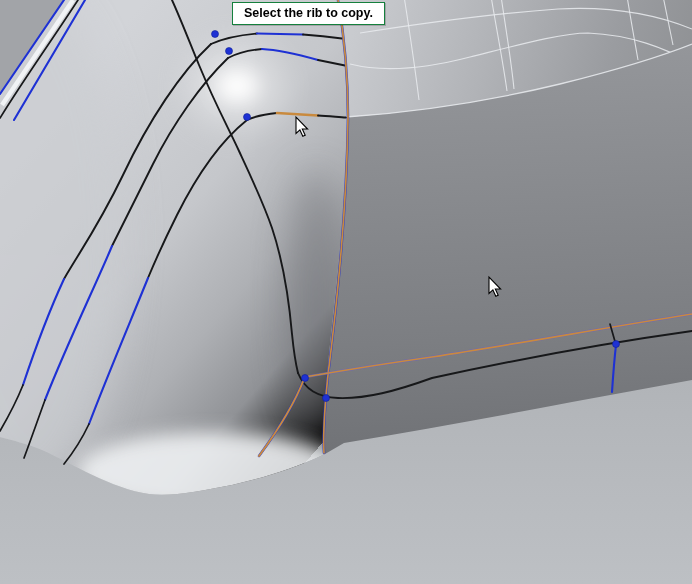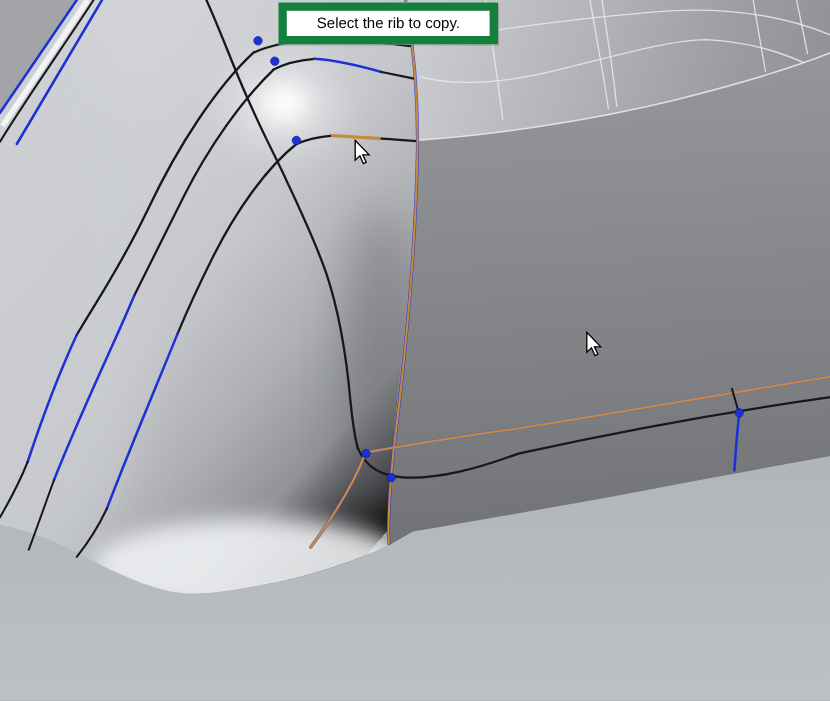--- a/index.html
+++ b/index.html
@@ -12,22 +12,22 @@
   .k2 {fill:none;stroke:var(--curve-black,#17181a);stroke-width:1.9;stroke-linecap:round;}
   .bl {fill:none;stroke:var(--selection-blue,#1e31d4);stroke-width:2.1;stroke-linecap:round;}
   .blu{fill:none;stroke:var(--selection-blue,#1e31d4);stroke-width:2.6;stroke-linecap:round;opacity:.85;}
   .or {fill:none;stroke:var(--highlight-orange,#c98a3e);stroke-width:1.7;stroke-linecap:round;}
   .oru{fill:none;stroke:#6a63c8;stroke-width:2.5;stroke-linecap:round;opacity:.75;}
   .w  {fill:none;stroke:var(--grid-white,#e9ebee);stroke-width:1.1;opacity:.85;}
   .cv {fill:var(--selection-blue,#1e31d4);stroke:#0c1e96;stroke-width:.6;}
   .cursor{fill:#ffffff;stroke:#000000;stroke-width:1.1;}
 
   .tooltip{position:absolute;left:232px;top:2px;background:#ffffff;
-           border:7px solid #15803d;box-shadow:1px 1px 0 rgba(0,0,0,.18);
-           padding:3px 25px;font-size:12.5px;font-weight:normal;color:#000;
+           border:1px solid #15803d;box-shadow:1px 1px 0 rgba(0,0,0,.18);
+           padding:3px 11px;font-size:12.5px;font-weight:bold;color:#000;
            white-space:nowrap;line-height:15px;}
 </style>
 </head>
 <body>
 
 <div class="stage">
 
 <svg width="692" height="584" viewBox="0 0 692 584">
   <defs>
     <linearGradient id="gLeft" gradientUnits="userSpaceOnUse" x1="40" y1="120" x2="360" y2="400">

